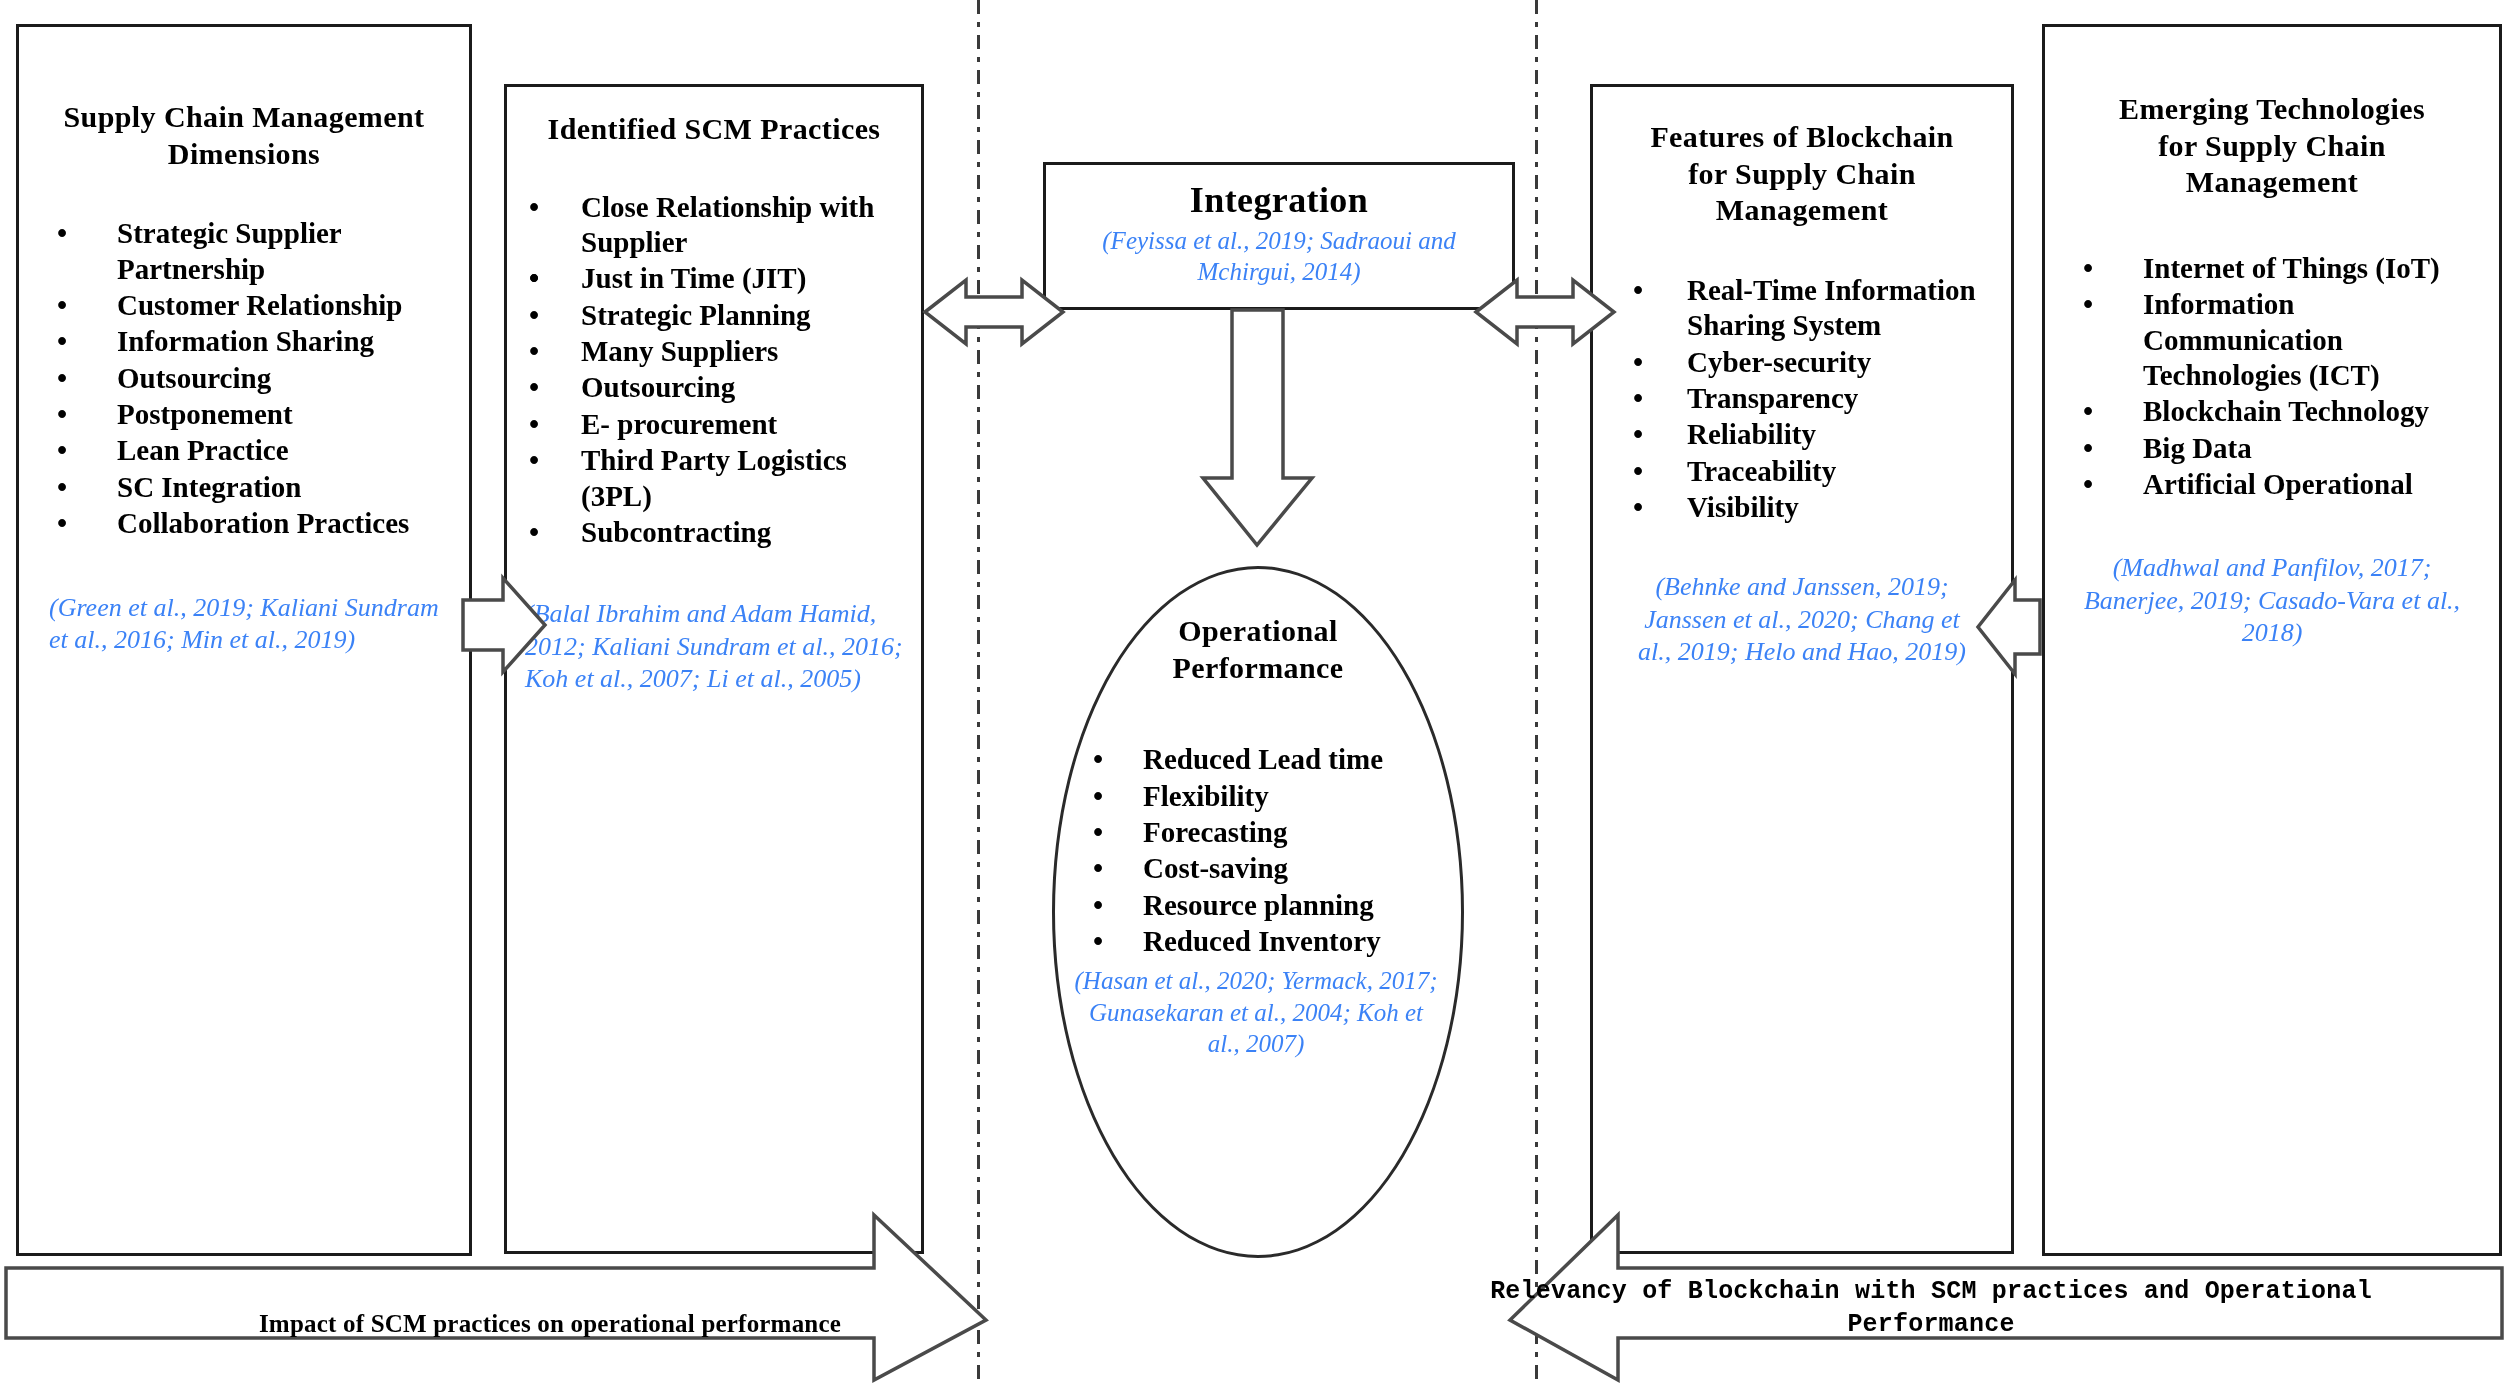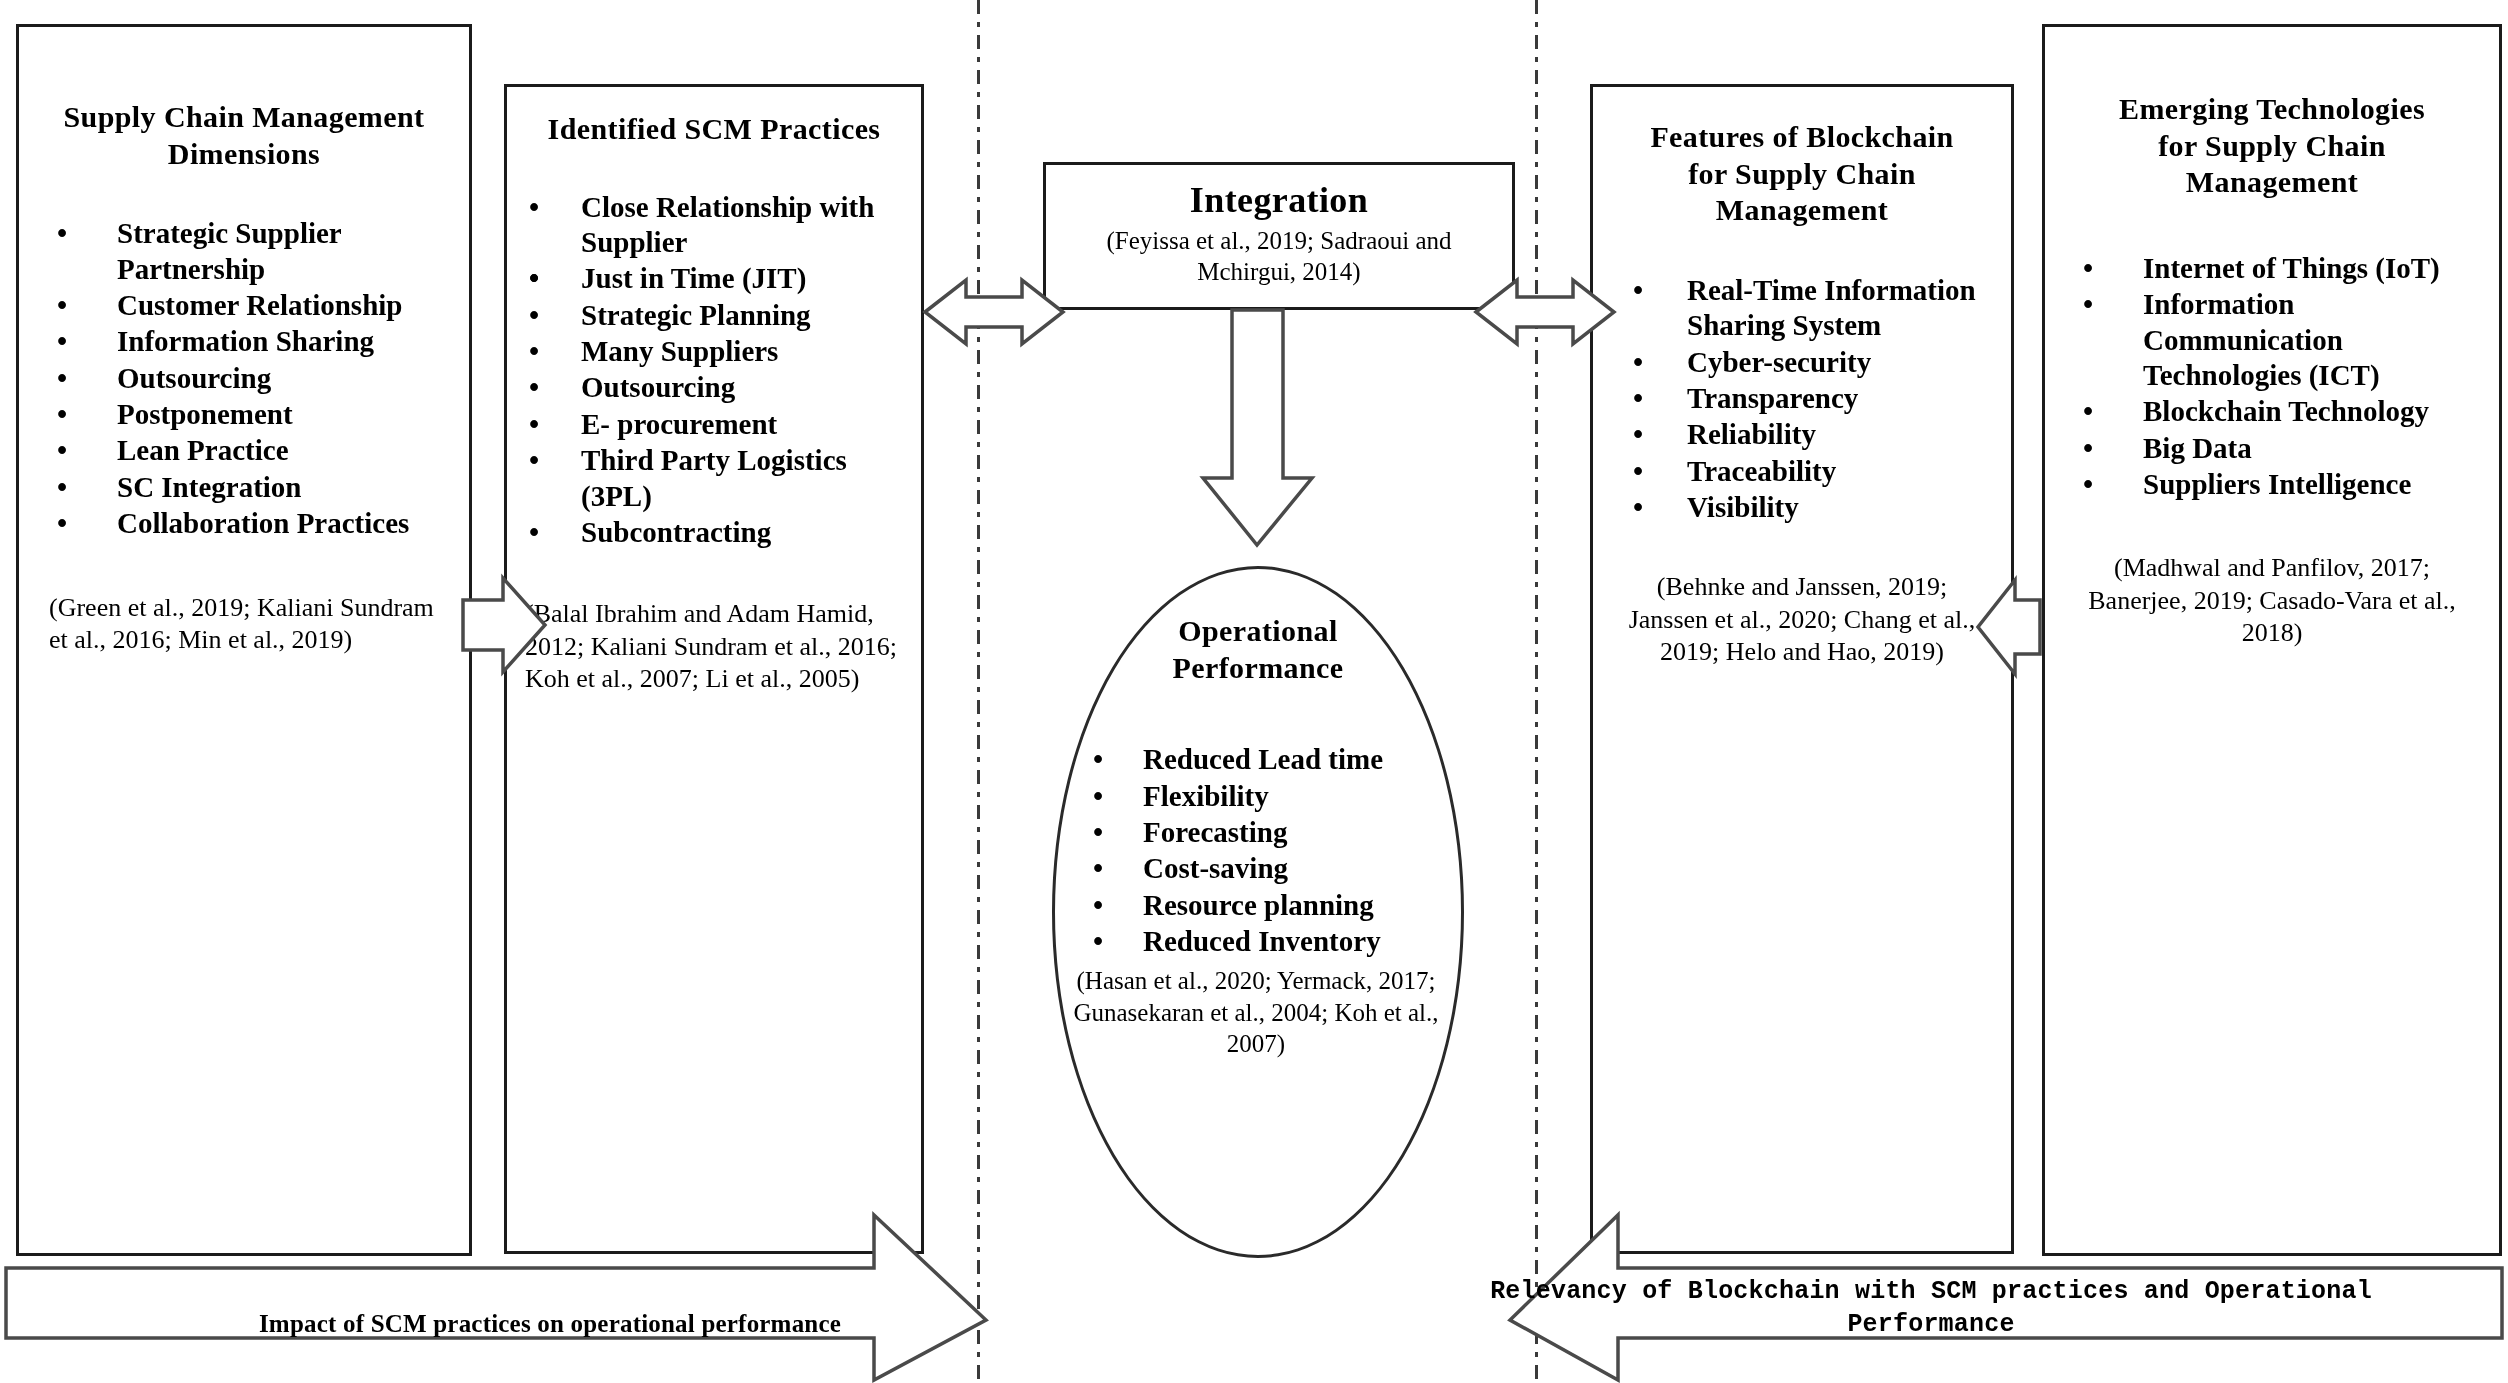--- a/index.html
+++ b/index.html
@@ -40,23 +40,24 @@
     line-height:1.22;
     margin:0 0 1px 0;
   }
   .bullets li .bl{
     position:absolute;
     left:0;
     top:0;
     font-weight:bold;
   }
   .cite{
-    color:#000000;
+    color:#3b82f6;
     font-weight:normal;
     line-height:1.25;
+    font-style:italic;
   }
 
   
   #box-scm-dimensions{left:16px;  top:24px;  width:456px;  height:1232px;}
   #box-scm-practices {left:504px;top:84px;  width:420px;  height:1170px;}
   #box-integration   {left:1043px;top:162px;width:472px;  height:148px;}
   #box-blockchain    {left:1590px;top:84px;  width:424px;  height:1170px;}
   #box-emerging      {left:2042px;top:24px;  width:460px;  height:1232px;}
 
   #box-scm-dimensions .box-title{font-size:30px;margin:72px 42px 0 42px;}
@@ -209,21 +210,21 @@
     <div class="cite">(Behnke and Janssen, 2019; Janssen et al., 2020; Chang et al., 2019; Helo and Hao, 2019)</div>
   </div>
 
   <div class="box" id="box-emerging">
     <div class="box-title">Emerging Technologies for Supply Chain Management</div>
     <ul class="bullets">
       <li><span class="bl">•</span><span>Internet of Things (IoT)</span></li>
       <li><span class="bl">•</span><span>Information Communication Technologies (ICT)</span></li>
       <li><span class="bl">•</span><span>Blockchain Technology</span></li>
       <li><span class="bl">•</span><span>Big Data</span></li>
-      <li><span class="bl">•</span><span>Suppliers Intelligence</span></li>
+      <li><span class="bl">•</span><span>Artificial Operational</span></li>
     </ul>
     <div class="cite">(Madhwal and Panfilov, 2017; Banerjee, 2019; Casado-Vara et al., 2018)</div>
   </div>
 
   <svg id="connectors" viewBox="0 0 2508 1383">
     <g fill="#ffffff" stroke="#4a4a4a" stroke-width="3.5" stroke-linejoin="miter">
 
       <polygon points="463,600 503,600 503,578 545,625 503,672 503,650 463,650"></polygon>
 
       <polygon points="925,312 966,280 966,297 1022,297 1022,280 1063,312 1022,344 1022,327 966,327 966,344"></polygon>

